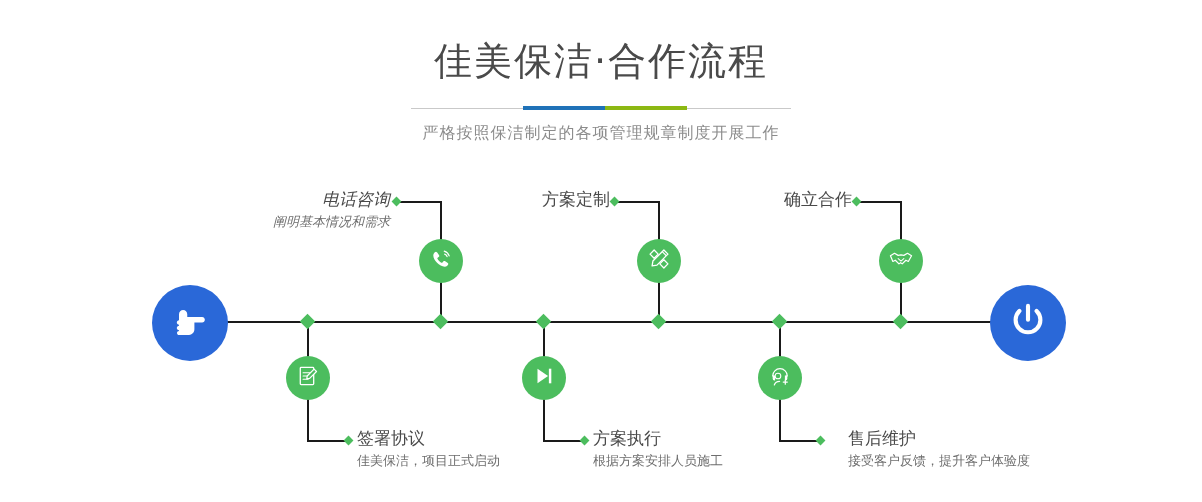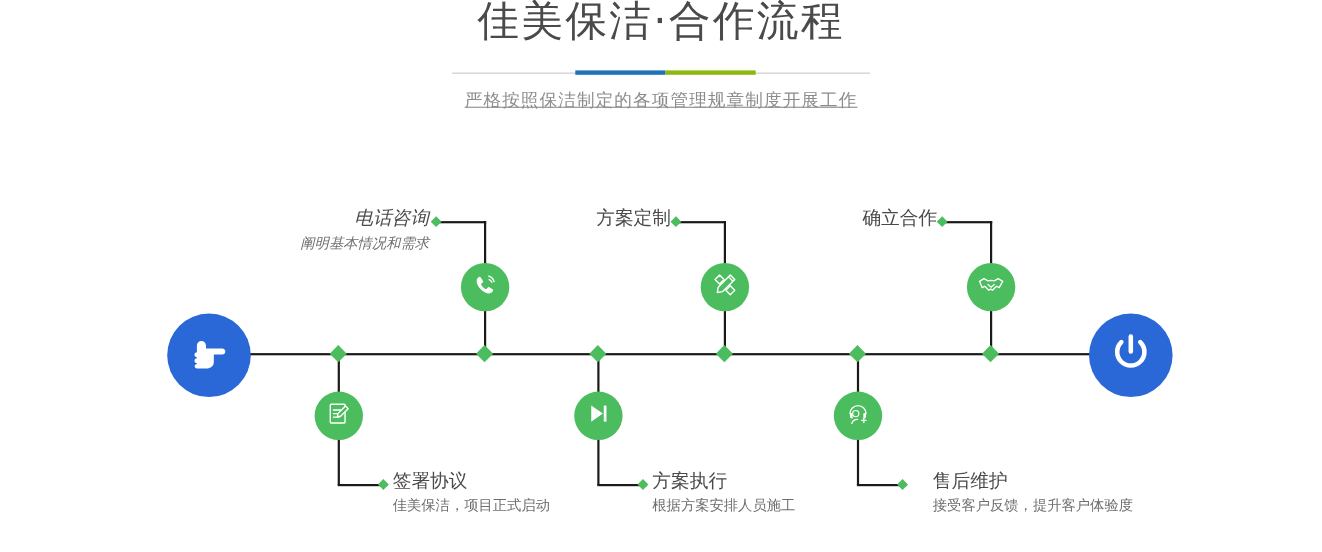--- a/index.html
+++ b/index.html
@@ -8,39 +8,38 @@
     background: #ffffff;
     font-family: "Liberation Sans", "DejaVu Sans", sans-serif;
     overflow: hidden;
   }
   .page { position: relative; width: 1202px; height: 502px; background: #fff; }
 
   
   .header { position: absolute; left: 0; top: 0; width: 1202px; text-align: center; }
   .title {
     font-size: 38px; color: #4a4a4a; letter-spacing: 2px;
-    font-weight: normal; line-height: 1; 
+    font-weight: normal; line-height: 1; padding-top: 42px;
     font-family: "DejaVu Sans", "Liberation Sans", sans-serif;
   }
   .divider {
     position: relative; width: 380px; height: 1px; margin: 28px auto 0;
     background: #c9c9c9;
   }
   .divider .seg-blue {
     position: absolute; left: 112px; top: -2px; width: 82px; height: 4px;
     background: #1f72b8;
   }
   .divider .seg-green {
     position: absolute; left: 194px; top: -2px; width: 82px; height: 4px;
     background: #8cb813;
   }
   .subtitle {
     margin-top: 14px; font-size: 16px; color: #8c8c8c; letter-spacing: 1px;
     font-family: "DejaVu Sans", "Liberation Sans", sans-serif;
-    text-decoration: underline;
   }
 
   
   .timeline { position: absolute; left: 0; top: 0; width: 1202px; height: 502px; }
   .axis {
     position: absolute; left: 165px; top: 321px; width: 872px; height: 2px;
     background: #1a1a1a;
   }
 
   .endpoint {

